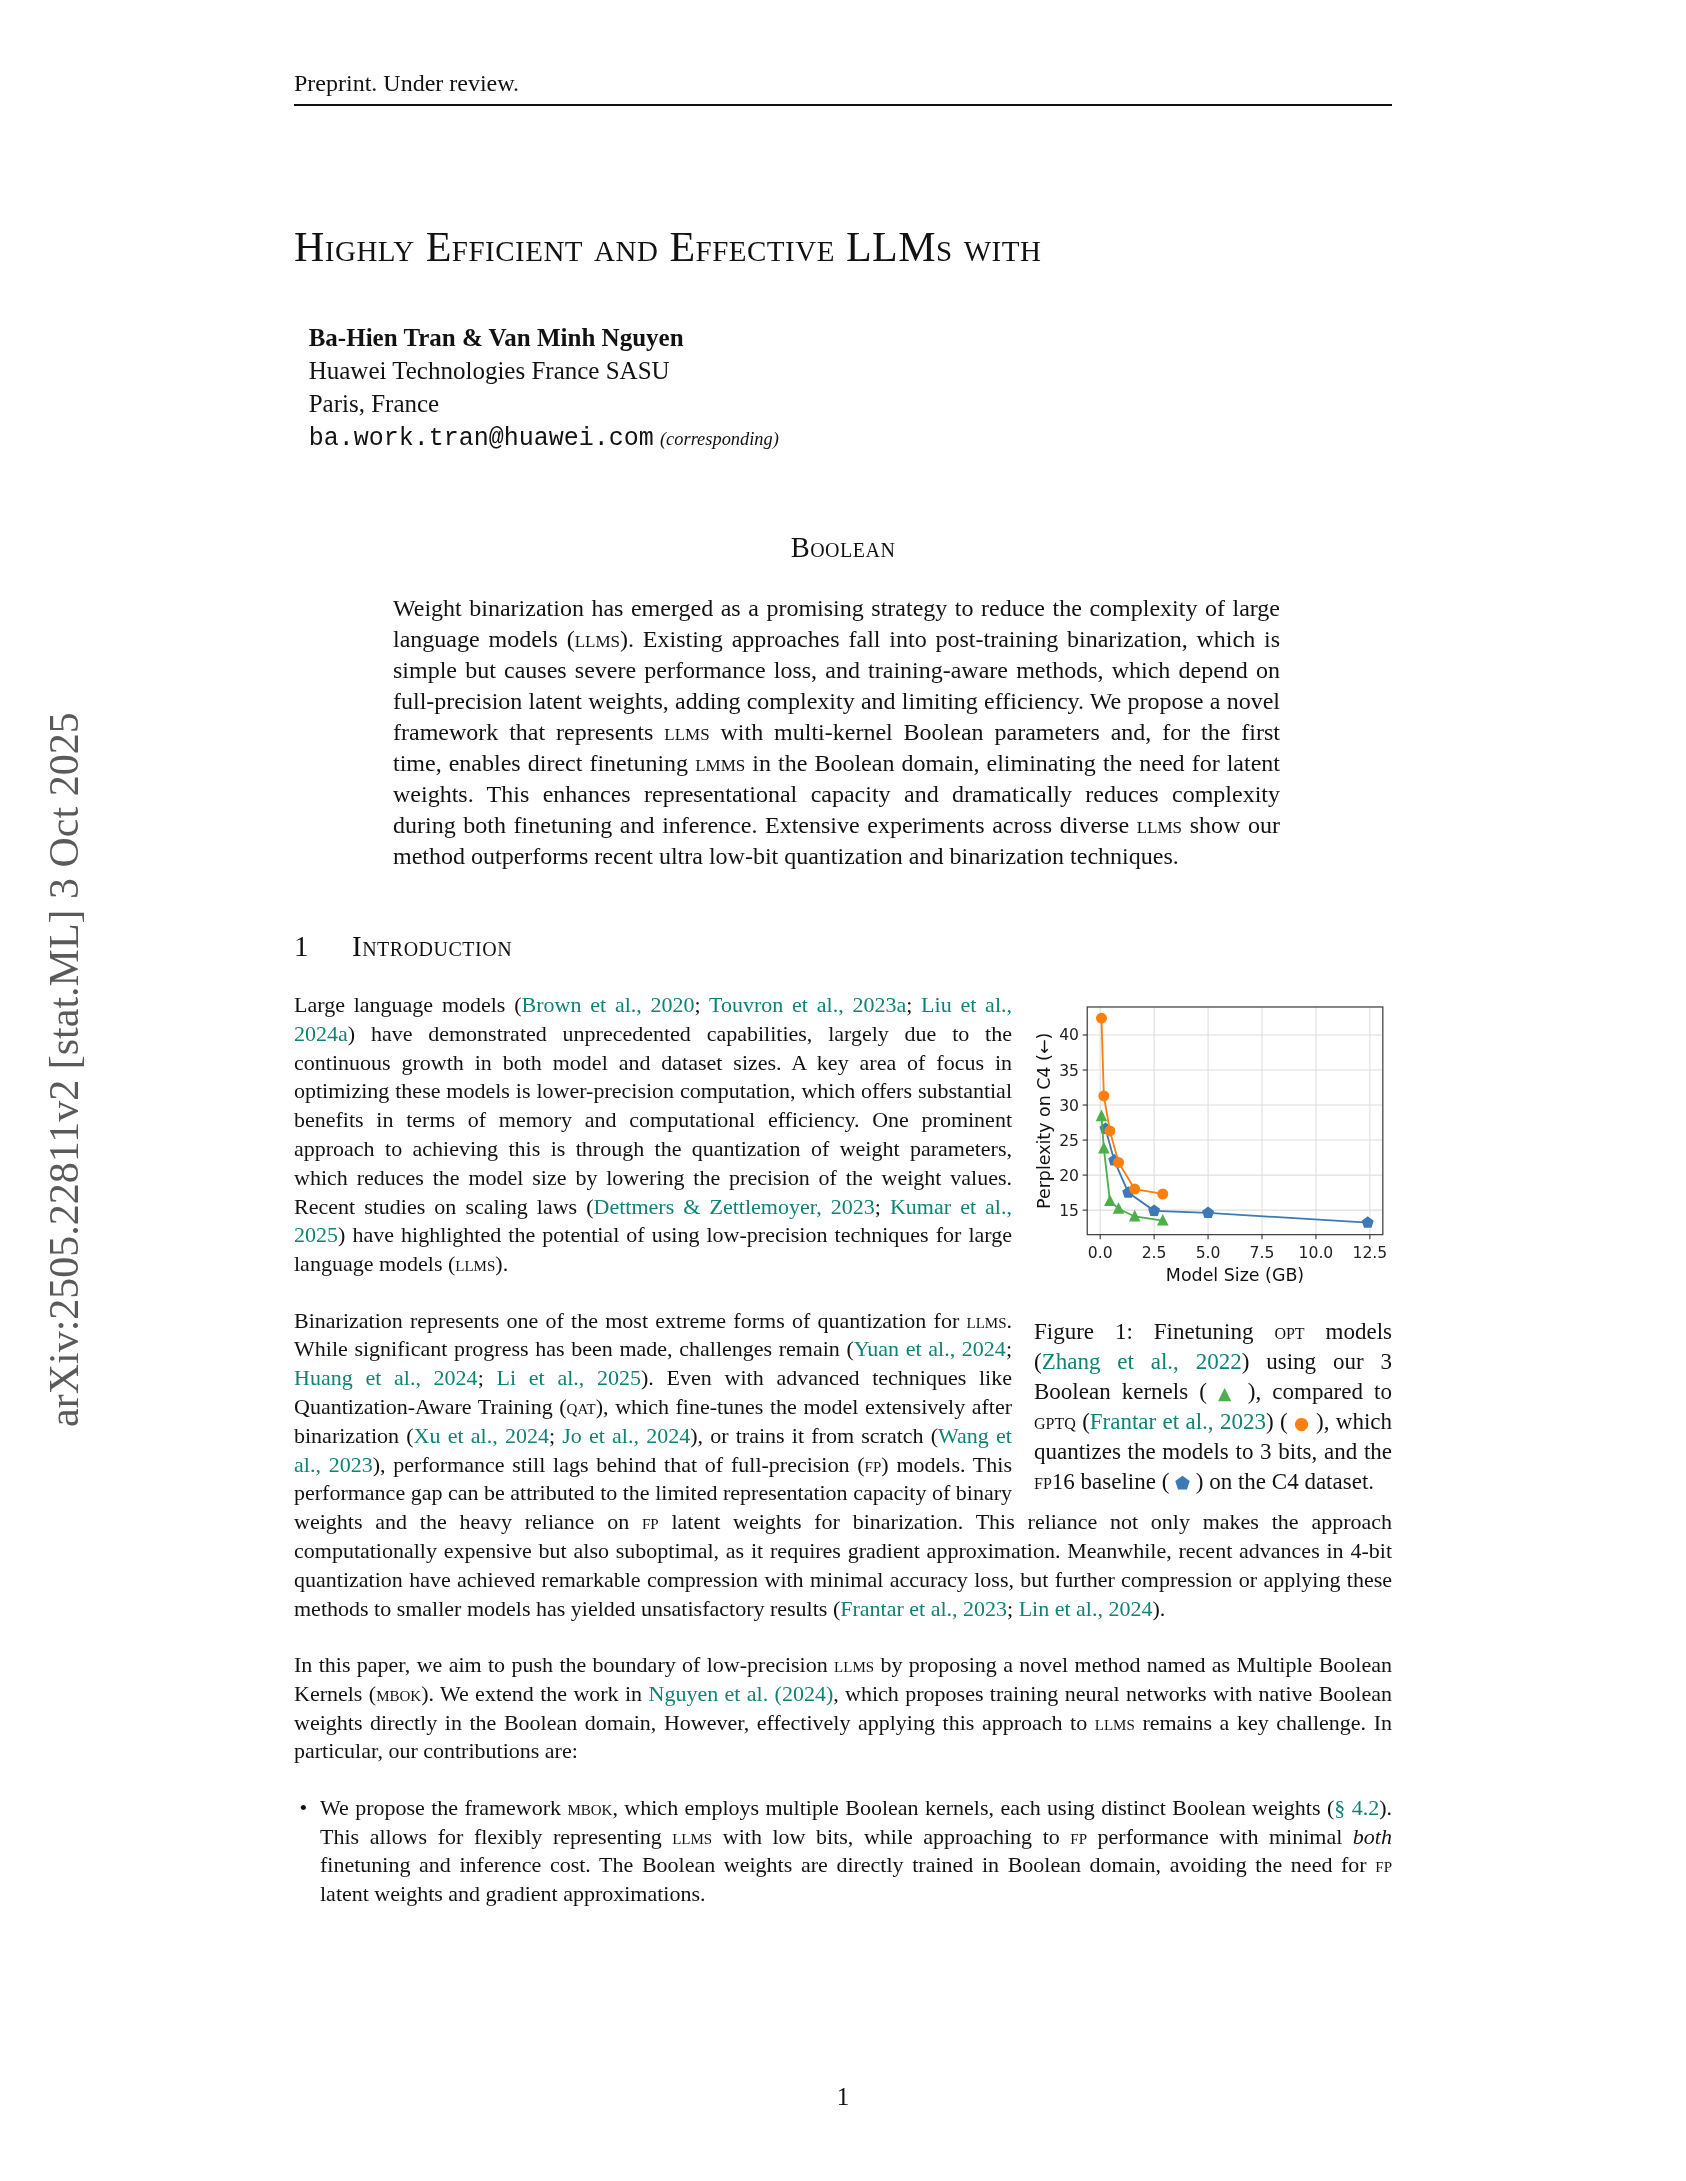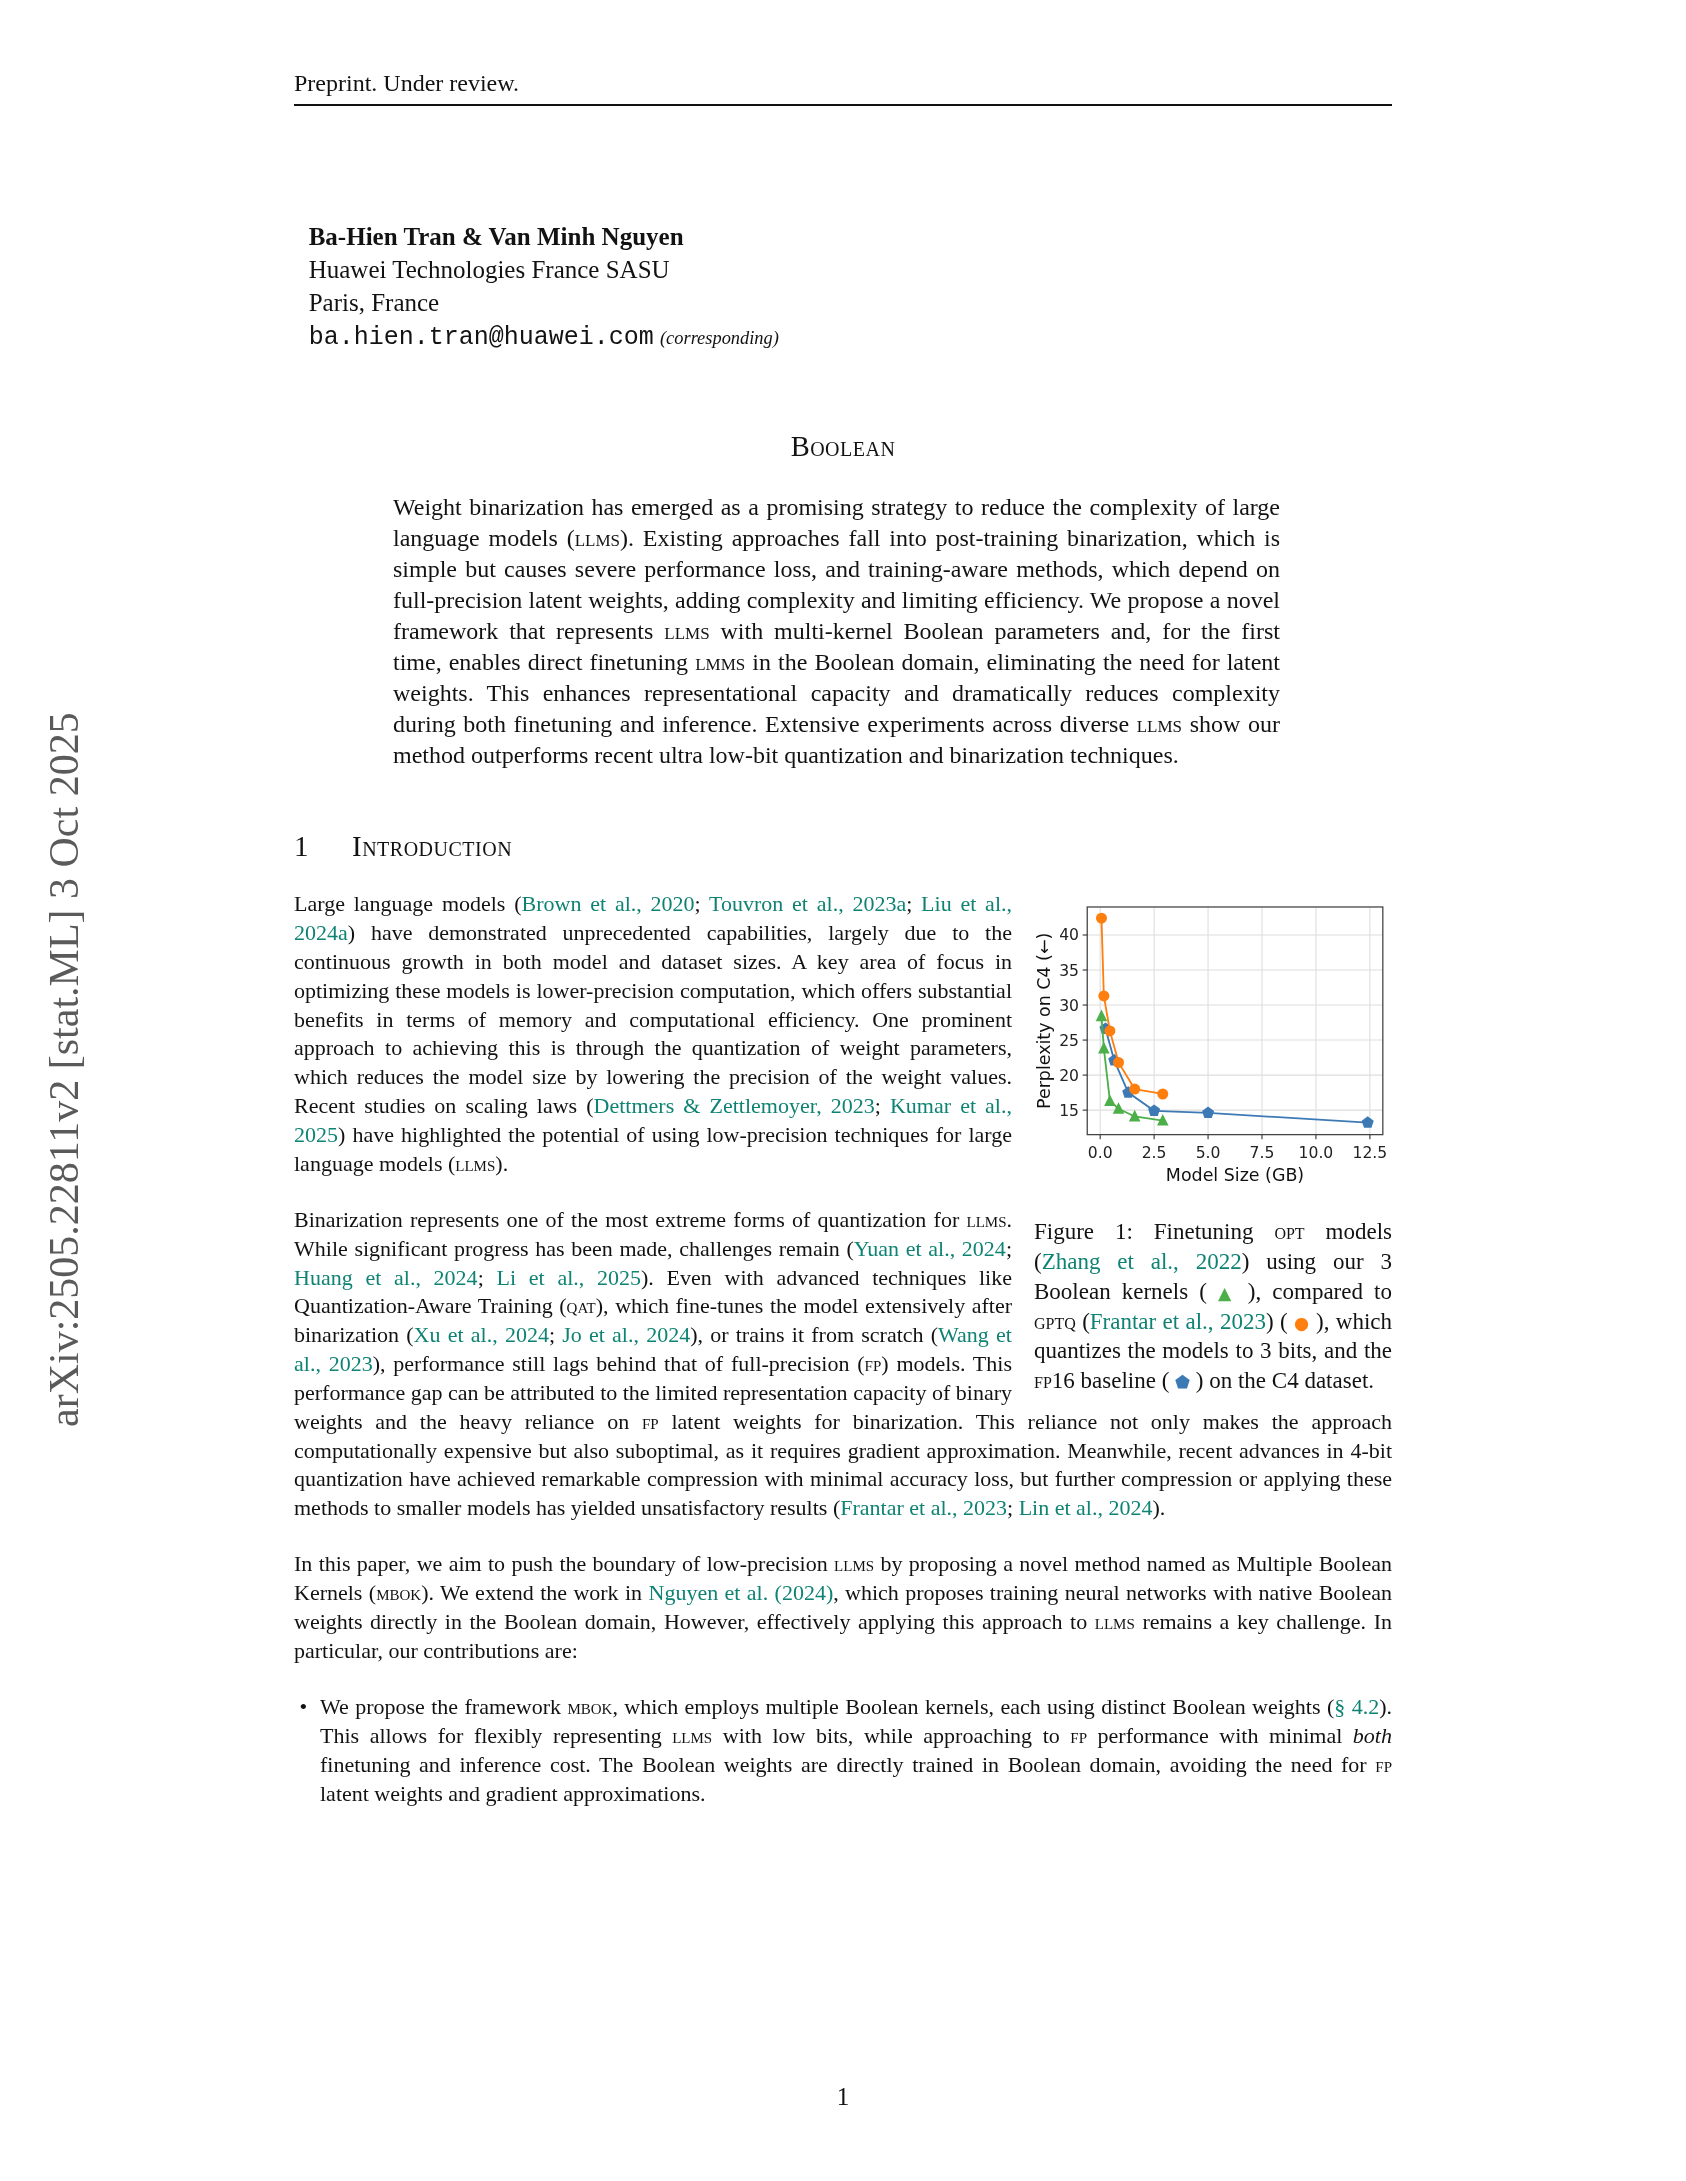--- a/index.html
+++ b/index.html
@@ -62,28 +62,29 @@
 <div class="page">
 
   <div class="arxiv-side">arXiv:2505.22811v2  [stat.ML]  3 Oct 2025</div>
 
   <div class="content">
 
     <div class="header">Preprint. Under review.</div>
     <hr class="header-rule">
 
     <h1 class="title">
+      <span style="display:block">Highly Efficient and Effective LLMs with</span>
     </h1>
 
     <div class="authors">
       <div class="author-names">Ba-Hien Tran &amp; Van Minh Nguyen</div>
       <div>Huawei Technologies France SASU</div>
       <div>Paris, France</div>
       <div>
-        <span class="email">ba.hien.tran@huawei.com</span>
+        <span class="email">ba.work.tran@huawei.com</span>
         <span class="corr">(corresponding)</span>
       </div>
     </div>
 
     <div class="abstract-head sc-head">Boolean</div>
     <p class="abstract-text"><span>Weight binarization has emerged as a promising strategy to reduce the complexity of large language models (</span><span class="sc">llms</span><span>). Existing approaches fall into post-training binarization, which is simple but causes severe performance loss, and training-aware methods, which depend on full-precision latent weights, adding complexity and limiting efficiency. We propose a novel framework that represents </span><span class="sc">llms</span><span> with multi-kernel Boolean parameters and, for the first time, enables direct finetuning </span><span class="sc">lmms</span><span> in the Boolean domain, eliminating the need for latent weights. This enhances representational capacity and dramatically reduces complexity during both finetuning and inference. Extensive experiments across diverse </span><span class="sc">llms</span><span> show our method outperforms recent ultra low-bit quantization and binarization techniques.</span></p>
 
     <h2 class="section">
       <span class="sec-num">1</span><span class="sc-head">Introduction</span>
     </h2>

